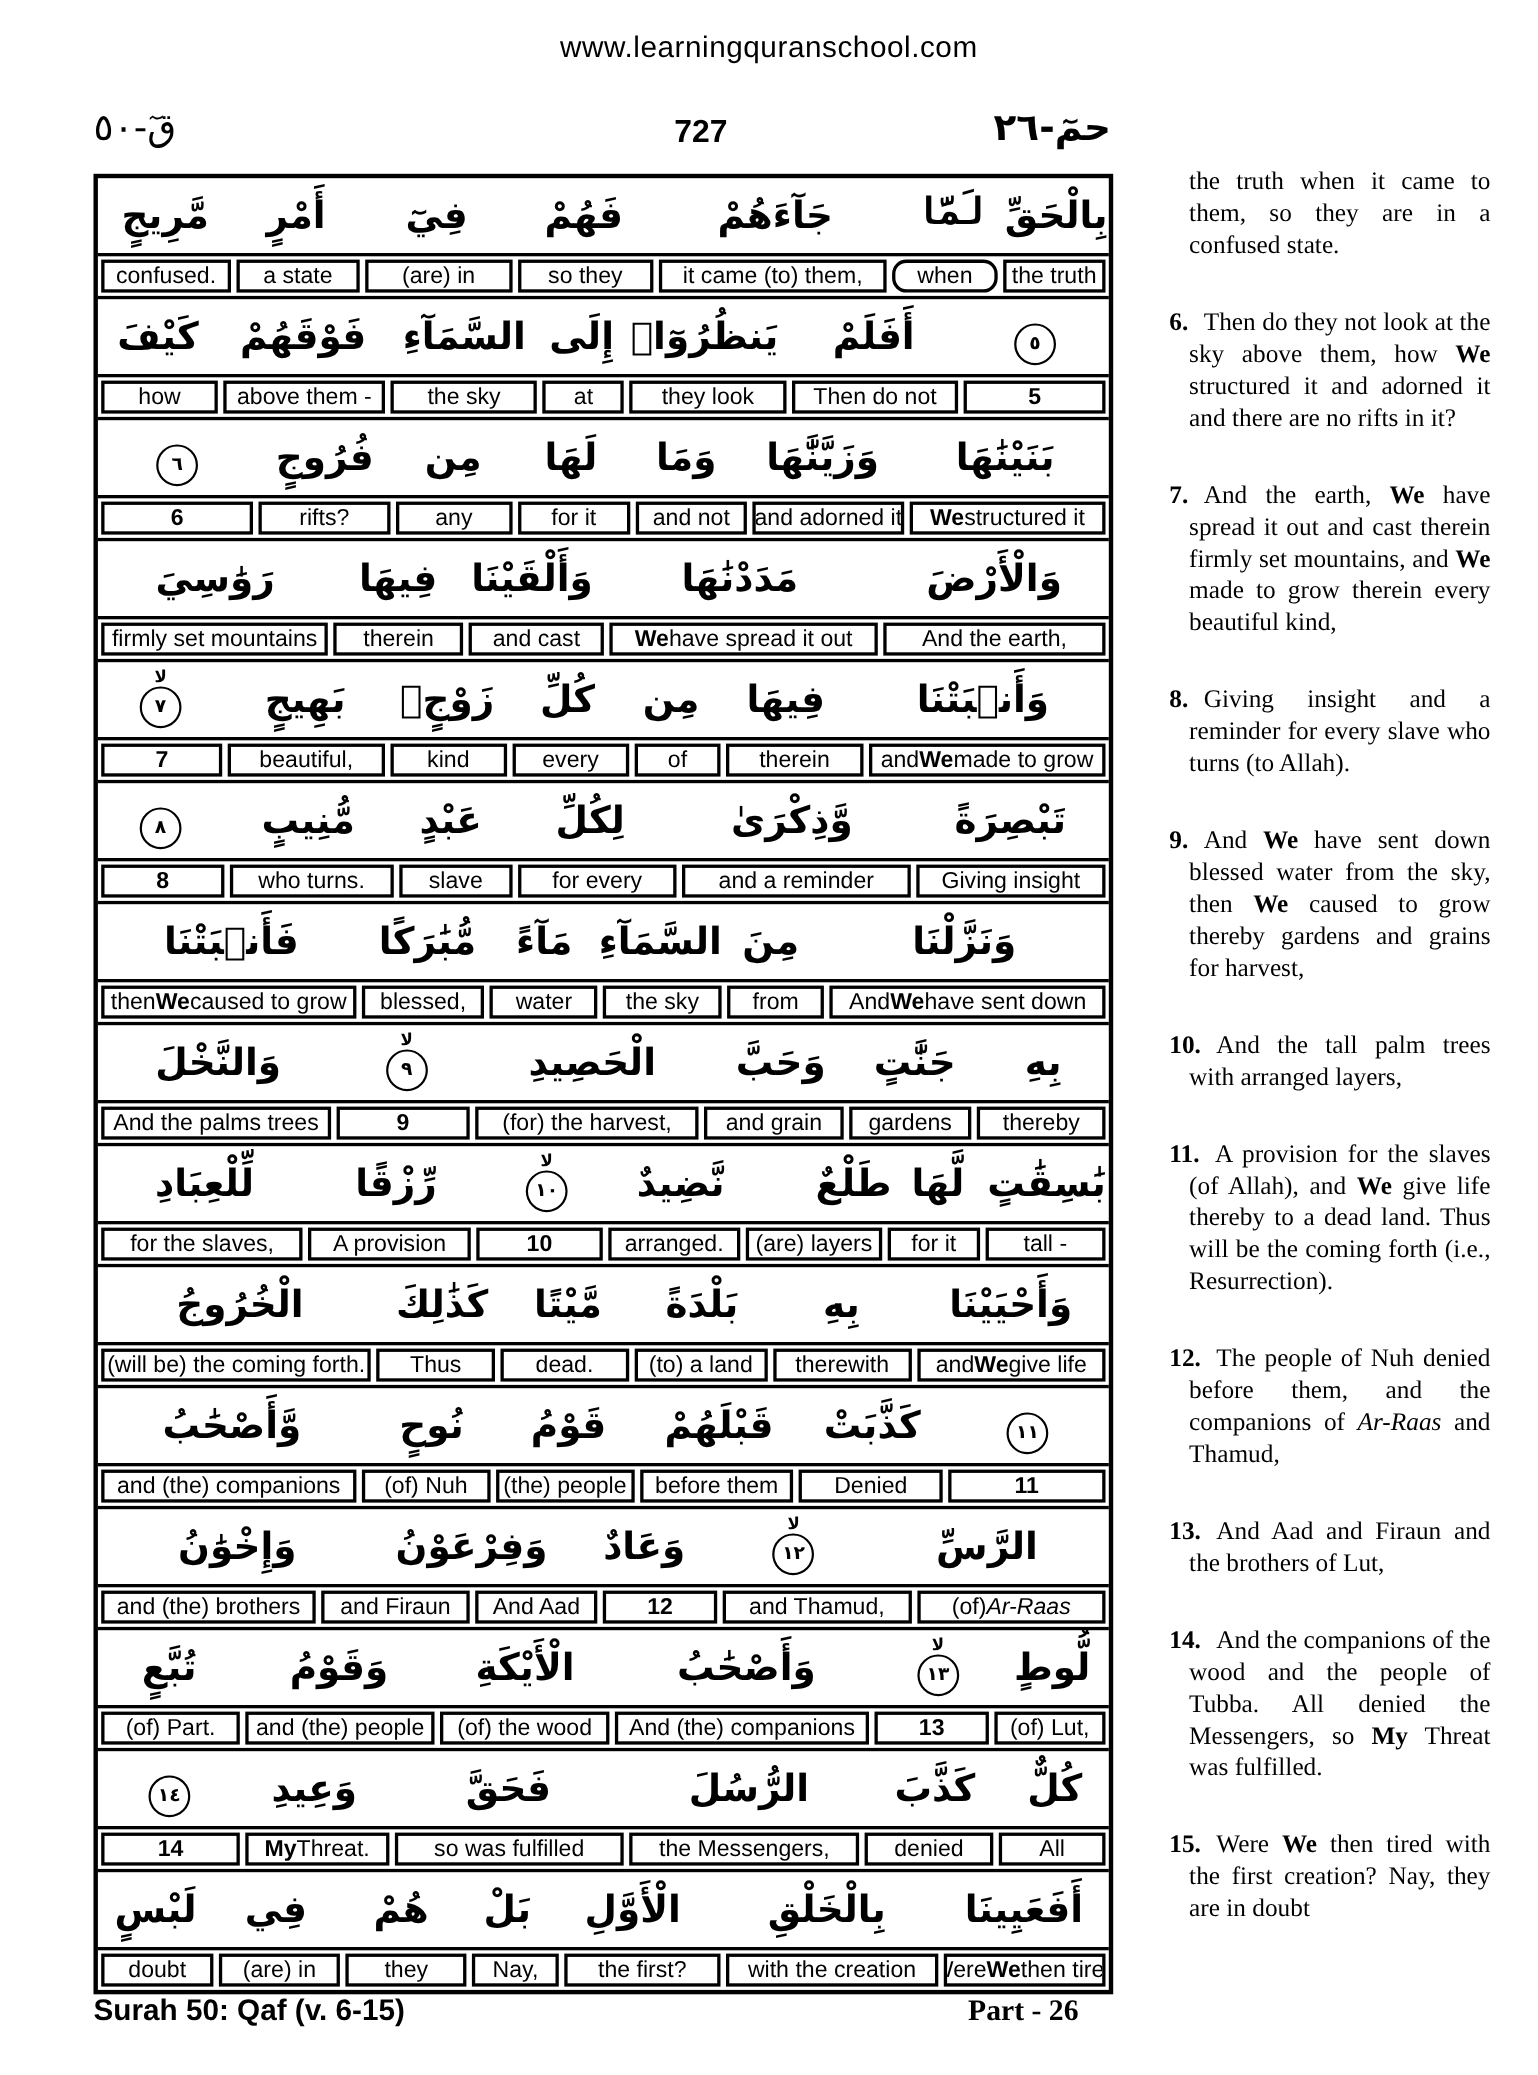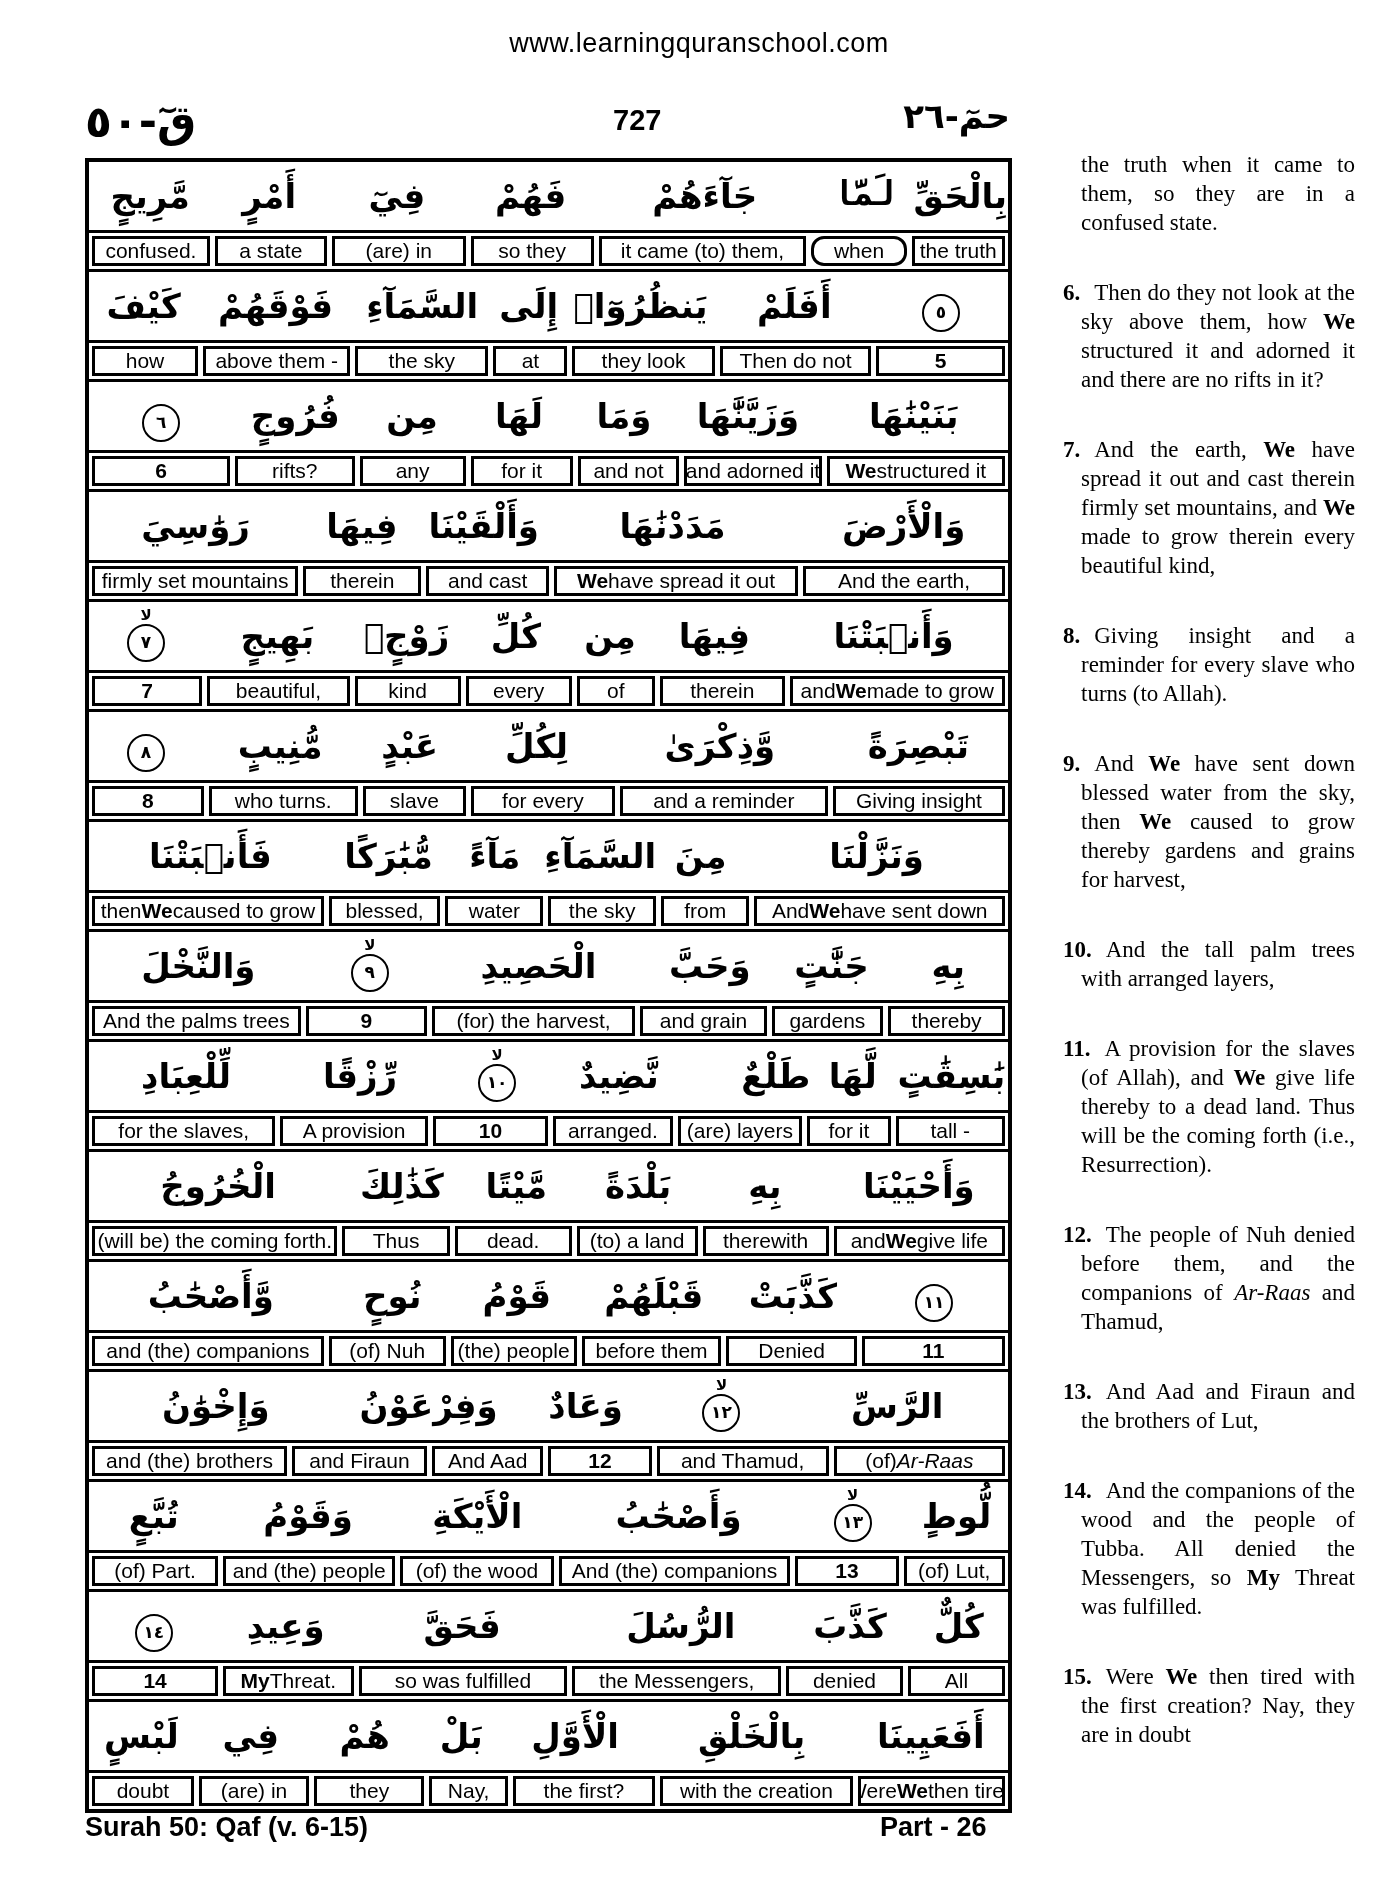--- a/index.html
+++ b/index.html
@@ -2,21 +2,21 @@
 <html><head>
 <meta charset="utf-8">
 <style>
   html,body{margin:0;padding:0;background:#fff;}
   body{width:1398px;height:1886px;position:relative;overflow:hidden;
        font-family:"Liberation Serif", serif;color:#000;}
   .url-line{position:absolute;top:28px;left:0;width:100%;text-align:center;
        font-family:"Liberation Sans",sans-serif;font-size:27px;letter-spacing:.5px;}
   .hdr{position:absolute;top:96px;left:85px;width:925px;height:52px;}
   .hdr-left{position:absolute;left:0;top:0;font-family:"DejaVu Sans",sans-serif;
-       font-size:44px;font-weight:bold;direction:rtl;}
+       font-size:34px;font-weight:normal;direction:rtl;}
   .hdr-center{position:absolute;left:528px;top:8px;font-family:"Liberation Sans",sans-serif;
        font-size:29px;font-weight:bold;}
   .hdr-right{position:absolute;right:0;top:0;font-family:"DejaVu Sans",sans-serif;
        font-size:34px;font-weight:bold;direction:rtl;}
   .qtable{position:absolute;left:85px;top:158px;width:927px;border:4px solid #000;
        box-sizing:border-box;background:#fff;}
   .ar-row{display:flex;align-items:center;height:68px;border-bottom:3px solid #000;
        direction:ltr;}
   .ar-cell{flex-shrink:1;flex-basis:0;text-align:center;font-family:"DejaVu Sans",sans-serif;
        font-size:34px;font-weight:bold;direction:rtl;white-space:nowrap;line-height:68px;}
@@ -29,21 +29,21 @@
   .vm{position:relative;display:inline-flex;align-items:center;justify-content:center;}
   .vpause{position:absolute;top:-15px;font-size:15px;line-height:12px;font-weight:bold;}
   .vcirc{width:34px;height:34px;border:2px solid #000;border-radius:50%;display:flex;
        align-items:center;justify-content:center;font-size:17px;font-weight:bold;line-height:1;}
   .rcol{position:absolute;left:1063px;top:150px;width:292px;font-size:23px;
        line-height:29px;text-align:justify;}
   .para{position:relative;padding-left:18px;margin-bottom:41px;}
   .pnum{float:left;margin-left:-18px;margin-right:14px;font-weight:bold;}
   .footer-left{position:absolute;left:85px;top:1812px;font-family:"Liberation Sans",sans-serif;
        font-size:27px;font-weight:bold;}
-  .footer-right{position:absolute;left:880px;top:1812px;font-family:Liberation Sans, sans-serif;
+  .footer-right{position:absolute;left:880px;top:1812px;font-family:Liberation Serif, serif;
        font-size:27px;font-weight:bold;}
   b{font-weight:bold;} i{font-style:italic;}
 </style>
 </head>
 <body>
 
 <div class="url-line">www.learningquranschool.com</div>
 
 <div class="hdr">
   <div class="hdr-left">قٓ-٥٠</div>

